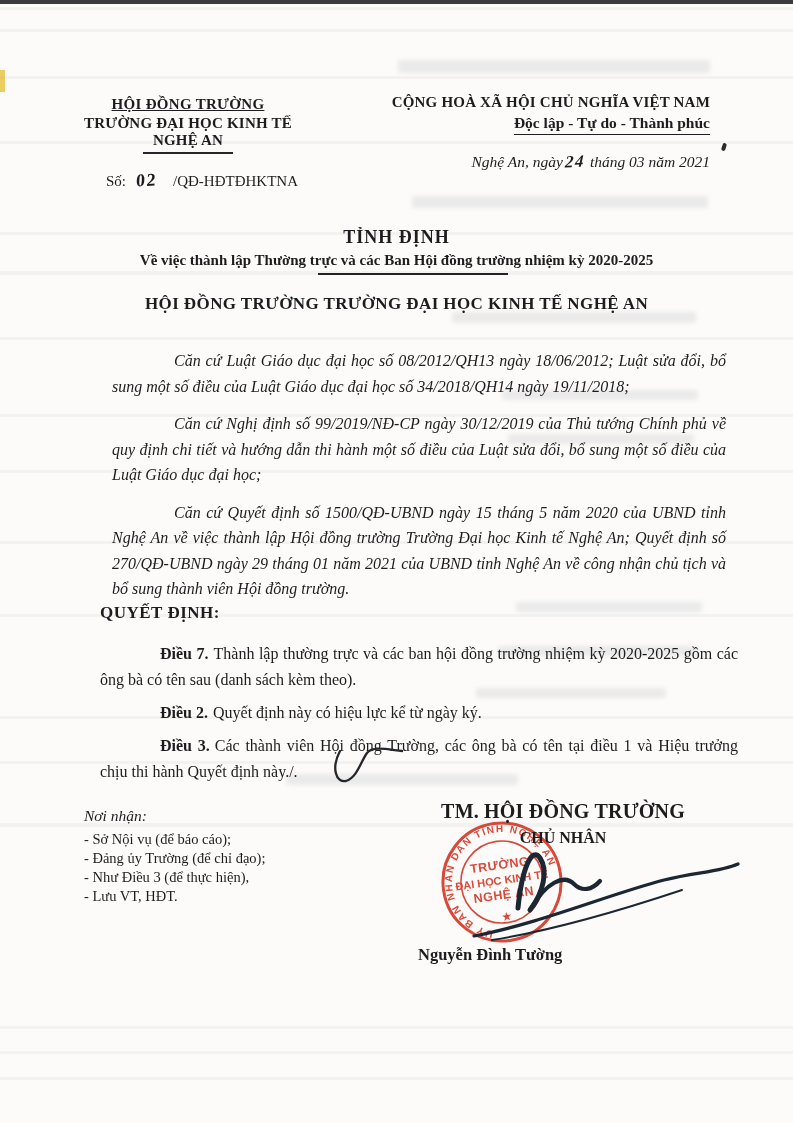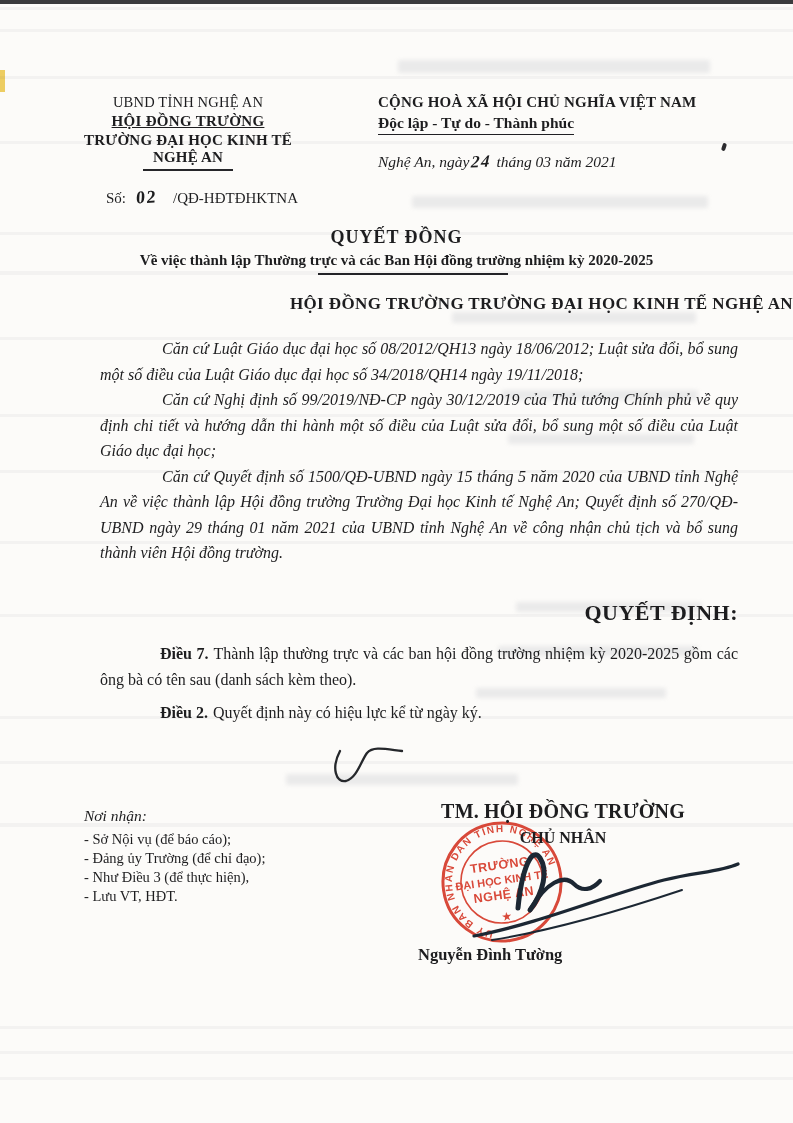--- a/index.html
+++ b/index.html
@@ -17,38 +17,38 @@
   
   .hdr{position:absolute;top:94px;left:0;width:100%;}
   .hdr-left{position:absolute;left:62px;width:252px;text-align:center;}
   .hdr-left .l1{font-size:14.5px;letter-spacing:.2px;}
   .hdr-left .l2{font-weight:700;font-size:15px;margin-top:2px;letter-spacing:.3px;text-decoration:underline;}
   .hdr-left .l3{font-weight:700;font-size:15px;margin-top:2px;letter-spacing:.2px;}
   .hdr-left .rule{width:90px;height:1.6px;background:#26262a;margin:3px auto 0;}
   .doc-number{margin-top:16px;text-align:left;padding-left:44px;font-size:15px;}
   .hand{display:inline-block;font-weight:700;transform:rotate(-3deg) skewX(-6deg);font-size:18px;letter-spacing:1.5px;}
   .doc-number .hand{margin:0 16px 0 10px;}
-  .hdr-right{position:absolute;left:378px;width:332px;text-align:left;}
+  .hdr-right{position:absolute;left:378px;width:332px;text-align:right;}
   .hdr-right .l1{font-weight:700;font-size:15px;letter-spacing:.2px;}
   .hdr-right .l2{display:inline-block;font-weight:700;font-size:15.5px;margin-top:3px;padding-bottom:2px;border-bottom:1.8px solid #202024;}
   .dateline{margin-top:17px;font-style:italic;font-size:15.5px;}
   .hand-day{font-size:17px;margin:0 5px 0 2px;}
   .ink-dot{position:absolute;left:722px;top:143px;width:4px;height:8px;background:#2b2b2e;border-radius:2px;transform:rotate(18deg);}
 
   
   .title{position:absolute;top:227px;width:100%;text-align:center;font-weight:700;font-size:18px;letter-spacing:1px;}
   .subtitle{position:absolute;top:252px;width:100%;text-align:center;font-weight:700;font-size:15px;}
   .subtitle-rule{position:absolute;top:273px;left:318px;width:190px;height:1.8px;background:#232327;}
-  .issuer{position:absolute;top:294px;width:100%;text-align:right;font-weight:700;font-size:17px;letter-spacing:.4px;}
+  .issuer{position:absolute;top:294px;width:100%;text-align:center;font-weight:700;font-size:17px;letter-spacing:.4px;}
 
   
   .preamble{position:absolute;top:336px;left:100px;width:638px;font-style:italic;font-size:16px;line-height:25.5px;text-align:justify;}
-  .preamble p{margin:0;text-indent:62px;}
+  .preamble p{margin:12px;text-indent:62px;}
   .operative{position:absolute;top:600px;left:100px;width:638px;font-size:16px;line-height:26px;text-align:justify;}
-  .decision-heading{text-align:right;font-weight:700;font-size:22px;letter-spacing:.5px;margin:0 0 14px;}
+  .decision-heading{text-align:left;font-weight:700;font-size:17px;letter-spacing:.5px;margin:0 0 14px;}
   .article{margin:7px 0 0;text-indent:60px;}
   .article.a1{margin-top:15px;}
   .article .label{font-weight:700;margin-right:5px;}
 
   
   .footer-recipients{position:absolute;top:806px;left:84px;font-size:14.5px;line-height:19px;}
   .recipients-heading{font-weight:400;font-style:italic;font-size:15.5px;margin-bottom:5px;}
   .sig-block{position:absolute;top:800px;left:418px;width:290px;text-align:center;z-index:4;}
   .sig-authority{font-weight:700;font-size:20px;letter-spacing:.2px;}
   .sig-title{font-weight:700;font-size:16px;margin-top:6px;}
@@ -87,56 +87,58 @@
   <div class="ghost" style="left:452px;top:312px;width:244px;height:11px"></div>
   <div class="ghost" style="left:502px;top:390px;width:196px;height:10px"></div>
   <div class="ghost" style="left:508px;top:434px;width:186px;height:10px"></div>
   <div class="ghost" style="left:516px;top:602px;width:186px;height:10px"></div>
   <div class="ghost" style="left:498px;top:646px;width:200px;height:10px"></div>
   <div class="ghost" style="left:476px;top:688px;width:190px;height:10px"></div>
   <div class="ghost" style="left:286px;top:774px;width:232px;height:11px"></div>
 
   <header class="hdr">
     <div class="hdr-left">
-      <div class="l1">UBND TỈNH NGHỆ AN</div>
       <div class="l2">HỘI ĐỒNG TRƯỜNG</div>
       <div class="l3">TRƯỜNG ĐẠI HỌC KINH TẾ NGHỆ AN</div>
       <div class="rule"></div>
       <div class="doc-number">
         <span>Số:</span><span class="hand">02</span><span>/QĐ-HĐTĐHKTNA</span>
       </div>
     </div>
     <div class="hdr-right">
       <div class="l1">CỘNG HOÀ XÃ HỘI CHỦ NGHĨA VIỆT NAM</div>
       <div><span class="l2">Độc lập - Tự do - Thành phúc</span></div>
       <div class="dateline">
         <span>Nghệ An, ngày</span><span class="hand hand-day">24</span><span>tháng 03 năm 2021</span>
       </div>
     </div>
   </header>
   <div class="ink-dot"></div>
 
-  <div class="title">QUYẾT ĐỒNG</div>
+  <div class="title">TỈNH ĐỊNH</div>
   <div class="subtitle">Về việc thành lập Thường trực và các Ban Hội đồng trường nhiệm kỳ 2020-2025</div>
   <div class="subtitle-rule"></div>
   <div class="issuer">HỘI ĐỒNG TRƯỜNG TRƯỜNG ĐẠI HỌC KINH TẾ NGHỆ AN</div>
 
   <section class="preamble">
     <p>Căn cứ Luật Giáo dục đại học số 08/2012/QH13 ngày 18/06/2012; Luật sửa đổi, bổ sung một số điều của Luật Giáo dục đại học số 34/2018/QH14 ngày 19/11/2018;</p>
     <p>Căn cứ Nghị định số 99/2019/NĐ-CP ngày 30/12/2019 của Thủ tướng Chính phủ về quy định chi tiết và hướng dẫn thi hành một số điều của Luật sửa đổi, bổ sung một số điều của Luật Giáo dục đại học;</p>
     <p>Căn cứ Quyết định số 1500/QĐ-UBND ngày 15 tháng 5 năm 2020 của UBND tỉnh Nghệ An về việc thành lập Hội đồng trường Trường Đại học Kinh tế Nghệ An; Quyết định số 270/QĐ-UBND ngày 29 tháng 01 năm 2021 của UBND tỉnh Nghệ An về công nhận chủ tịch và bổ sung thành viên Hội đồng trường.</p>
   </section>
 
   <section class="operative">
     <div class="decision-heading">QUYẾT ĐỊNH:</div>
     <p class="article a1">
       <span class="label">Điều 7.</span><span>Thành lập thường trực và các ban hội đồng trường nhiệm kỳ 2020-2025 gồm các ông bà có tên sau (danh sách kèm theo).</span>
     </p>
     <p class="article">
       <span class="label">Điều 2.</span><span>Quyết định này có hiệu lực kể từ ngày ký.</span>
+    </p>
+    <p class="article">
+      <span class="label">Điều 3.</span><span>Các thành viên Hội đồng Trường, các ông bà có tên tại điều 1 và Hiệu trưởng chịu thi hành Quyết định này./.</span>
     </p>
   </section>
 
   <svg class="flourish" viewBox="0 0 78 56">
     <path d="M 10,5 C 1,22 6,37 16,35 C 27,32 31,15 37,7 C 43,0 55,3 72,5" fill="none" stroke="#25272b" stroke-width="2.3" stroke-linecap="round"></path>
   </svg>
 
   <div class="footer-recipients">
     <div class="recipients-heading">Nơi nhận:</div>
     <div>- Sở Nội vụ (để báo cáo);</div>

